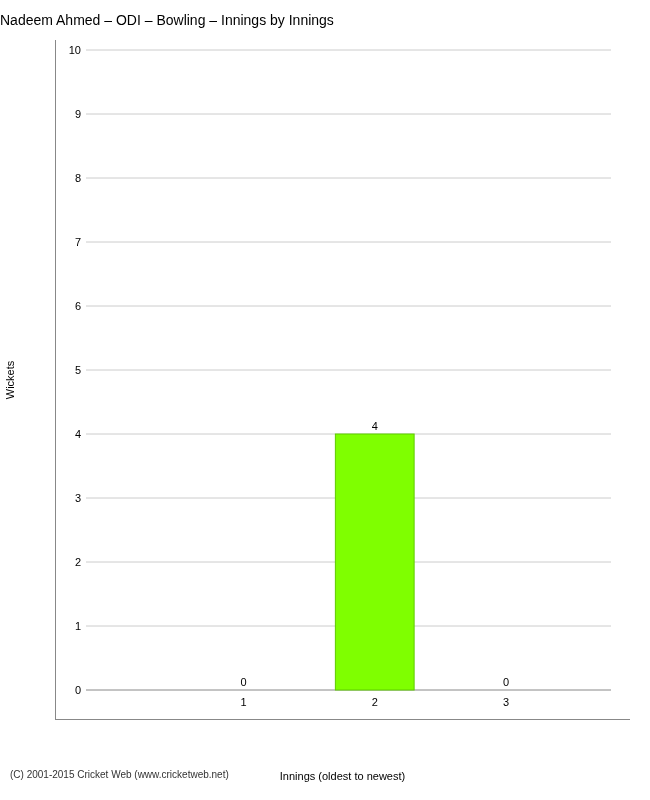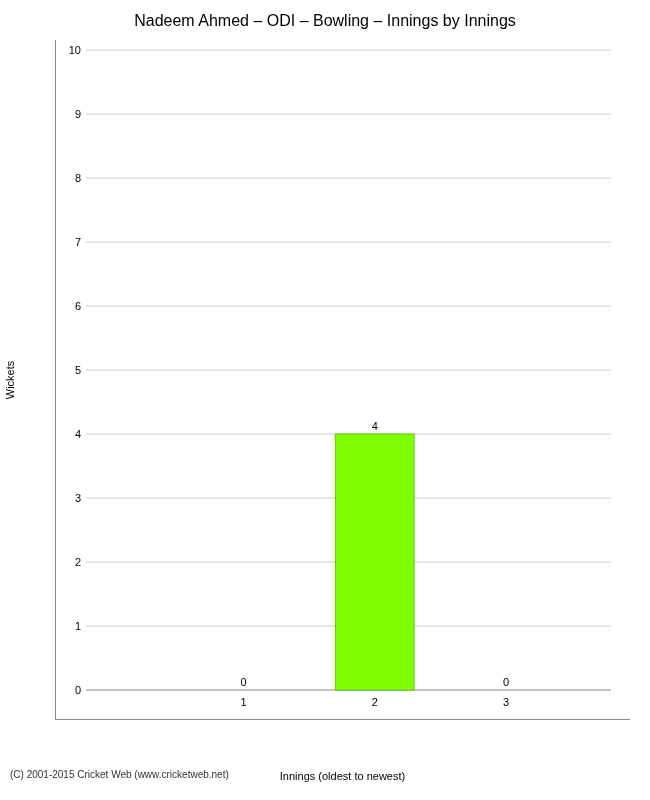--- a/index.html
+++ b/index.html
@@ -12,22 +12,21 @@
       color: #000;
       overflow: hidden;
     }
     .chart-container {
       width: 650px;
       height: 800px;
       position: relative;
       background: #ffffff;
     }
     .chart-title {
-      text-align: center;
-      font-size: 16px;
+      font-size: 14px;
       padding: 12px 0 8px 0;
       font-weight: normal;
     }
     .chart-area {
       position: absolute;
       top: 40px;
       left: 55px;
       right: 20px;
       bottom: 80px;
       background: #ffffff;

